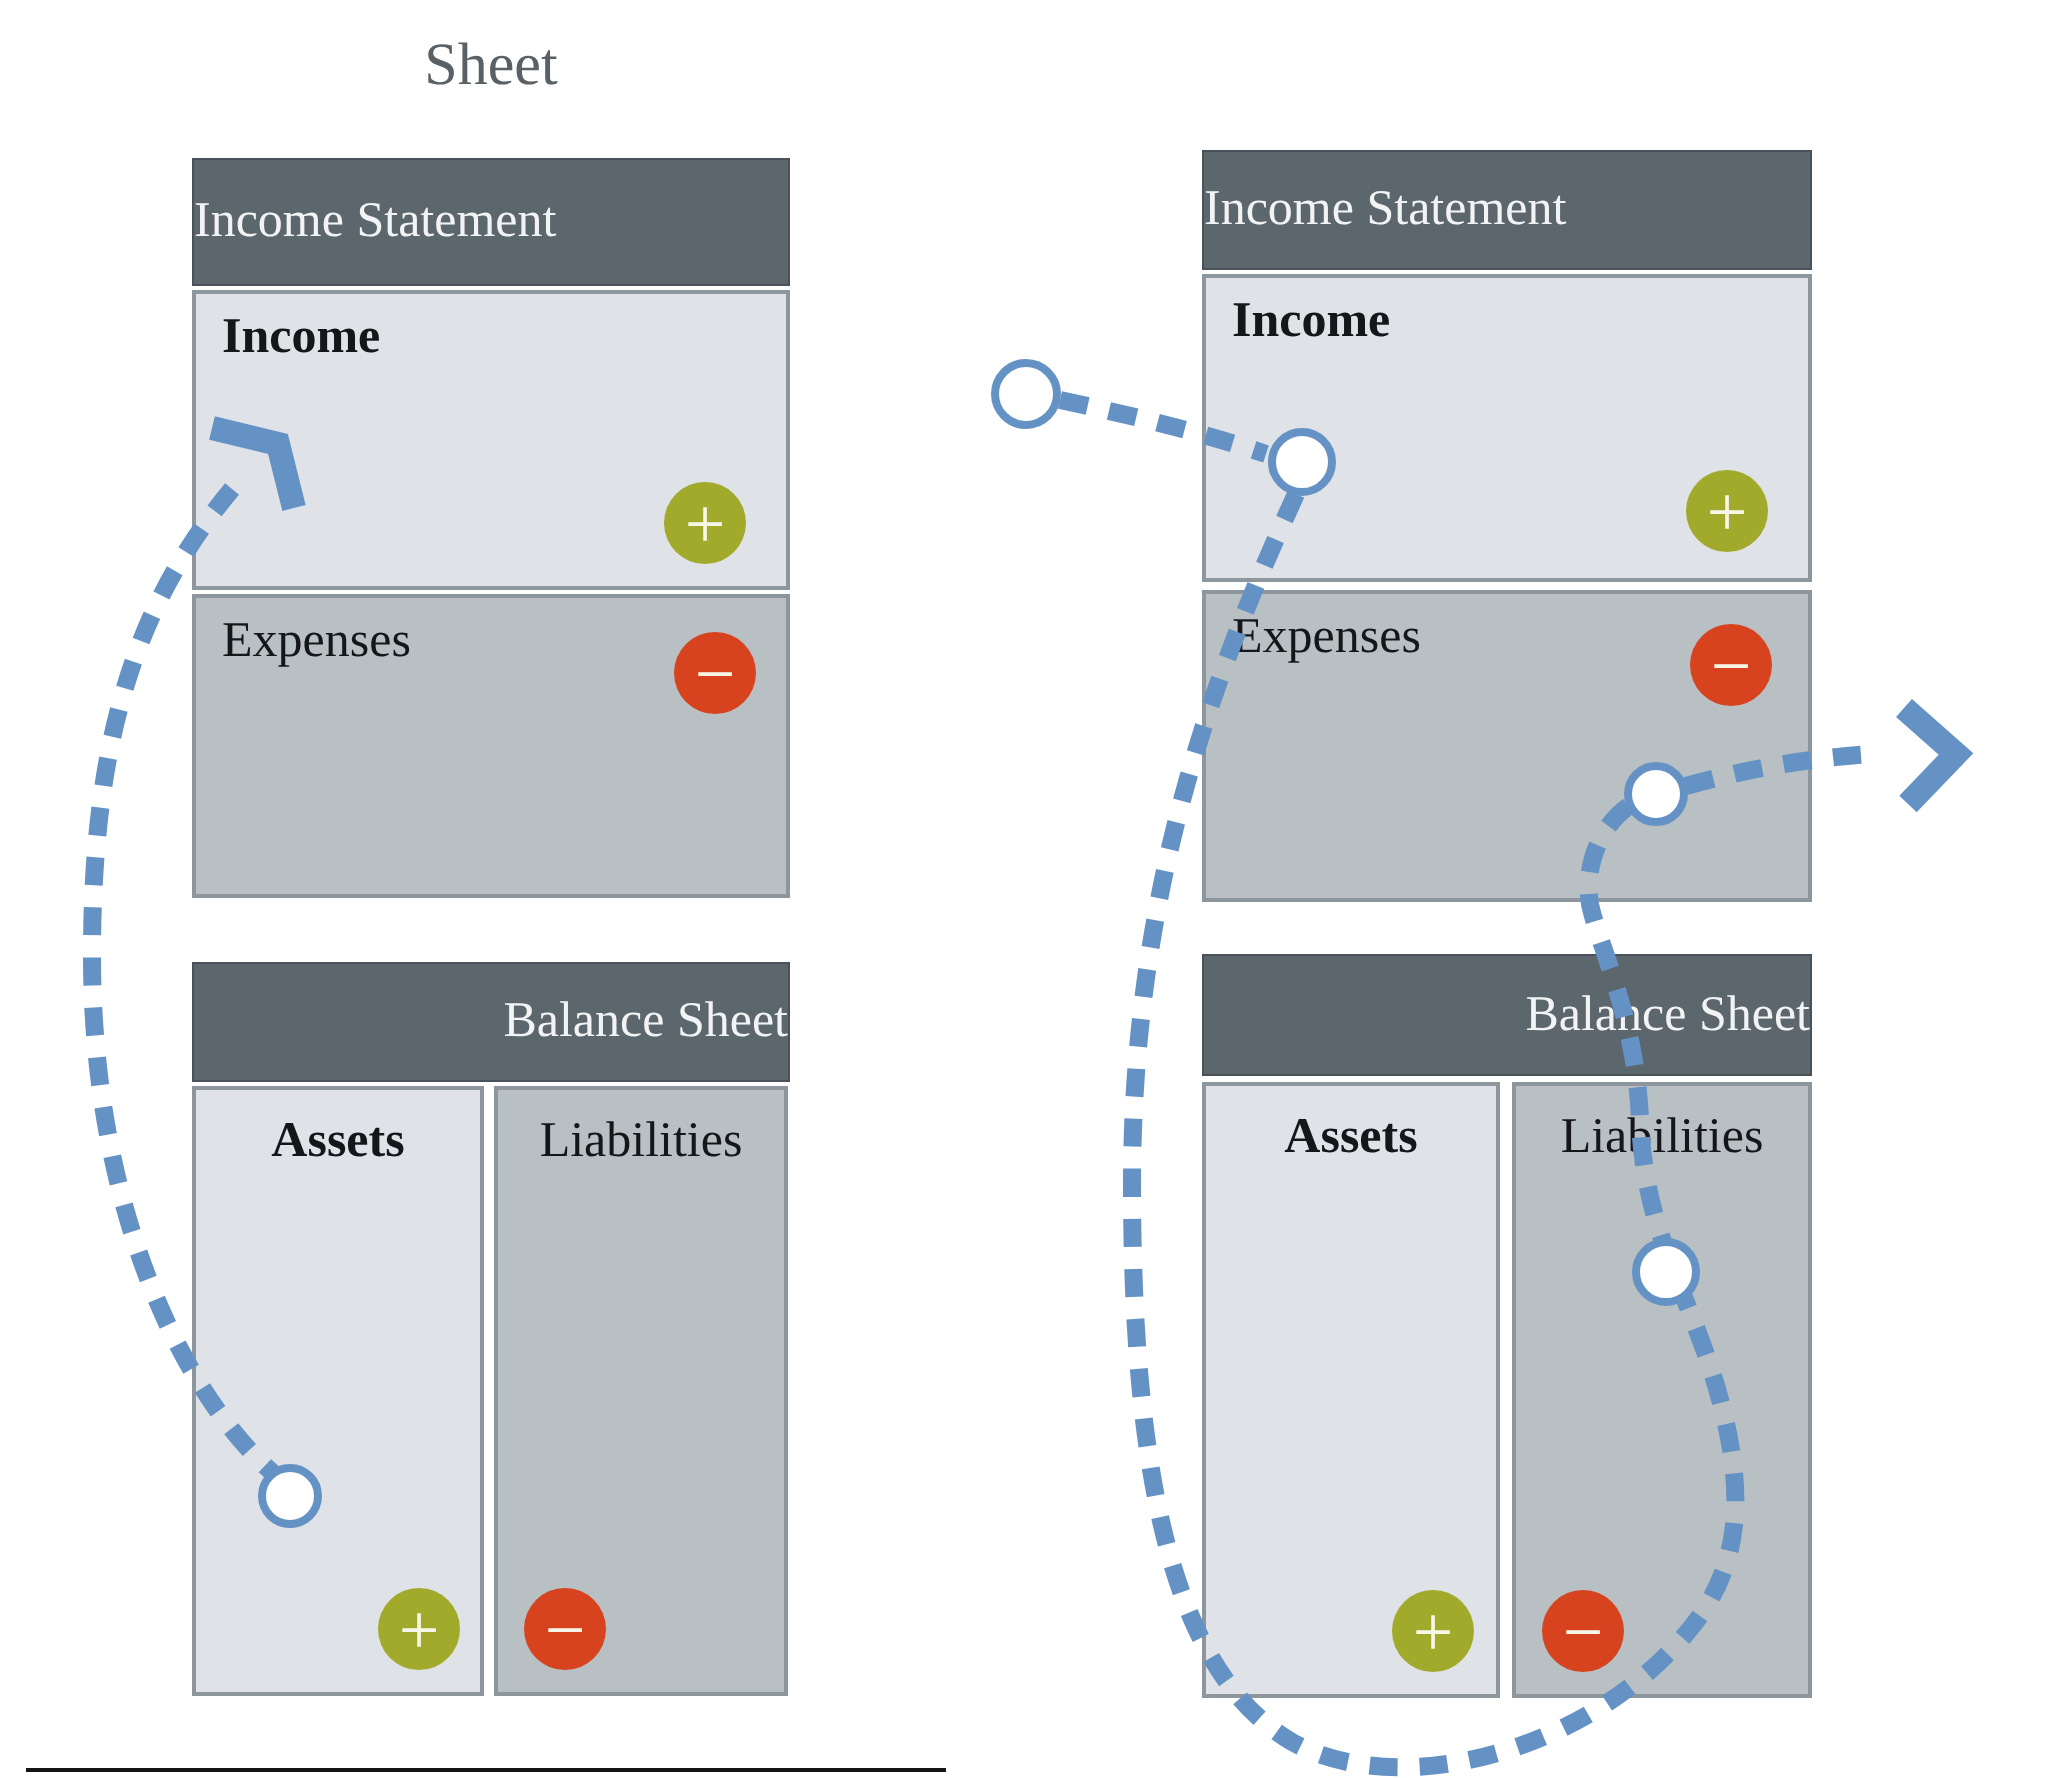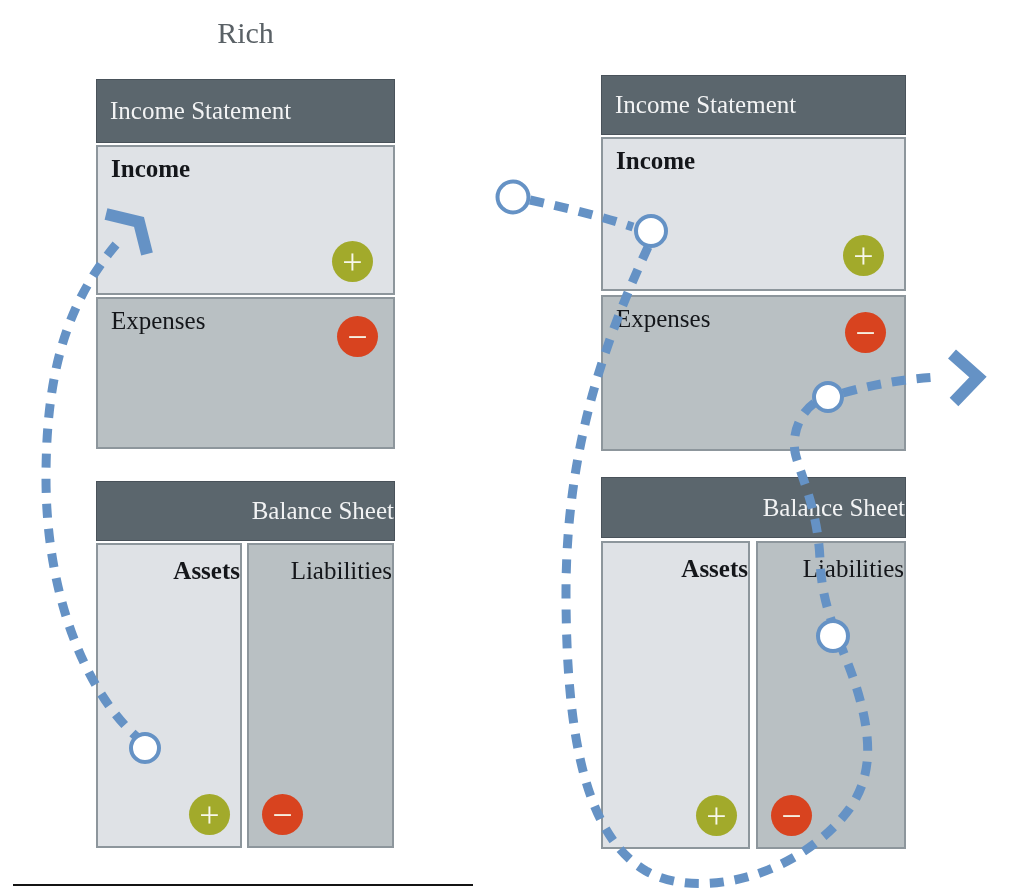--- a/index.html
+++ b/index.html
@@ -10,28 +10,28 @@
   *{margin:0;padding:0;box-sizing:border-box;}
   body{background:#ffffff;font-family:"Liberation Serif","DejaVu Serif",serif;}
   .stage{position:relative;width:1029px;height:889px;background:#fff;overflow:hidden;}
 
   .col-title{position:absolute;text-align:center;color:var(--title-gray);}
   .title-rich{left:96px;top:16px;width:299px;font-size:30px;}
   .title-mc{left:601px;top:8px;width:305px;font-size:31px;}
 
   .hdr{position:absolute;background:var(--header-bg);border:1px solid var(--header-border);
        color:#f2f3f4;font-size:25px;display:flex;align-items:center;z-index:1;}
-  .hdr-left{padding-left:13px;}
+  .hdr-left{}
   .hdr-center{justify-content:flex-end;}
 
   .panel{position:absolute;border:2px solid var(--panel-border);z-index:1;}
   .panel-light{background:var(--panel-light);font-weight:bold;}
   .panel-medium{background:var(--panel-medium);}
   .panel-label{position:absolute;left:13px;top:8px;font-size:25px;color:#14161a;}
-  .panel-label-center{position:absolute;left:0;top:12px;width:100%;text-align:right;font-size:25px;color:#14161a;}
+  .panel-label-center{position:absolute;left:0;top:12px;width:100%;text-align:center;font-size:25px;color:#14161a;}
 
   
   .r-is-hdr{left:96px;top:79px;width:299px;height:64px;}
   .r-income{left:96px;top:145px;width:299px;height:150px;}
   .r-expenses{left:96px;top:297px;width:299px;height:152px;}
   .r-bs-hdr{left:96px;top:481px;width:299px;height:60px;}
   .r-assets{left:96px;top:543px;width:146px;height:305px;}
   .r-liab{left:247px;top:543px;width:147px;height:305px;}
 
   
@@ -57,21 +57,21 @@
   .flow-arrow{fill:none;stroke:var(--flow-blue);stroke-width:12;stroke-linejoin:miter;}
   .flow-node{fill:#ffffff;stroke:var(--flow-blue);stroke-width:4;}
 
   .bottom-rule{position:absolute;left:13px;top:884px;width:460px;height:2px;background:#141414;z-index:2;}
 </style>
 </head>
 <body>
 
 <div class="stage">
 
-  <div class="col-title title-rich">Rich</div>
+  <div class="col-title title-rich">Sheet</div>
 
   <div class="hdr hdr-left r-is-hdr">
     <span>Income Statement</span>
   </div>
   <div class="panel panel-light r-income">
     <span class="panel-label">Income</span>
   </div>
   <div class="panel panel-medium r-expenses">
     <span class="panel-label">Expenses</span>
   </div>

